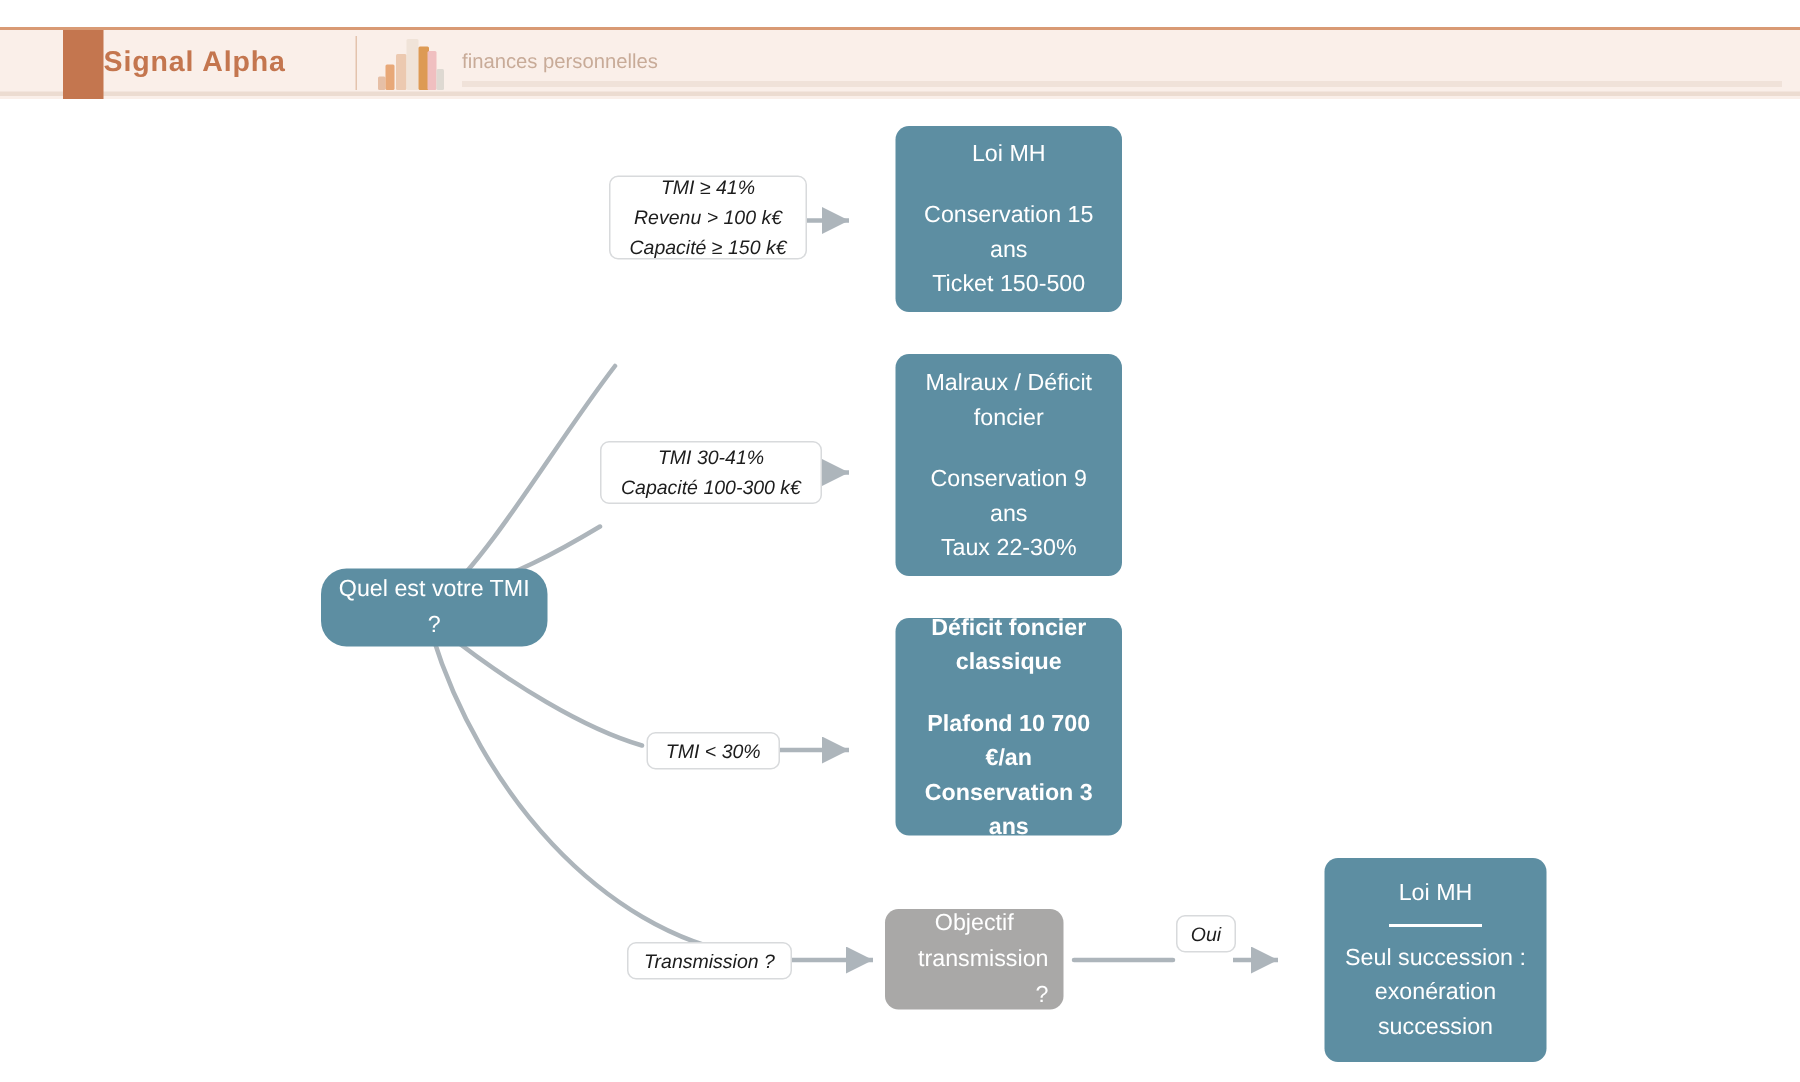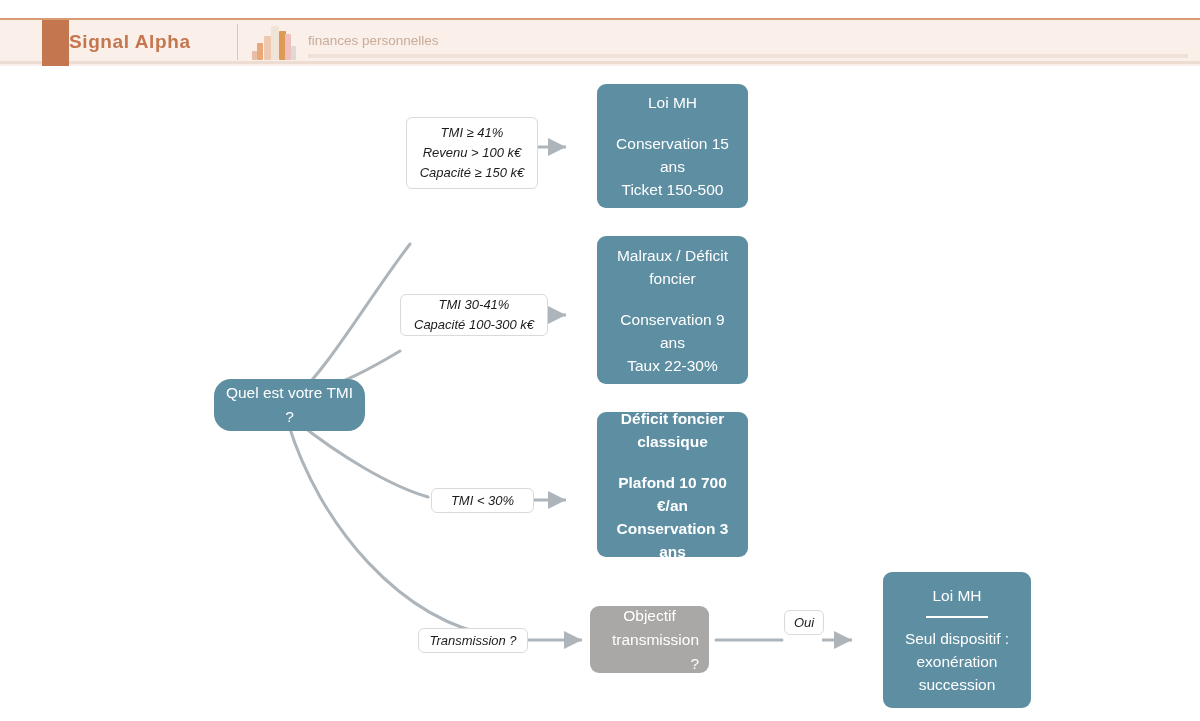--- a/index.html
+++ b/index.html
@@ -260,37 +260,37 @@
   </div>
 
   <div class="node gray" style="left:590px; top:540px; width:119px; height:67px;text-align:right;">
     <span class="node-single">Objectif</span>
     <span class="node-single">transmission ?</span>
   </div>
 
   <div class="node teal" style="left:860px; top:506px; width:148px; height:136px;">
     <span class="node-title">Loi MH</span>
     <span class="node-rule"></span>
-    <span class="node-body">Seul dispositif :</span>
+    <span class="node-body">Seul succession :</span>
     <span class="node-body">exonération</span>
     <span class="node-body">succession</span>
   </div>
 
-  <div class="edge-label" style="left:406px; top:51px; width:132px; height:72px;">
+  <div class="edge-label" style="left:406px; top:51px; width:132px; height:56px;">
     <span>TMI ≥ 41%</span>
     <span>Revenu &gt; 100 k€</span>
     <span>Capacité ≥ 150 k€</span>
   </div>
 
   <div class="edge-label" style="left:400px; top:228px; width:148px; height:42px;">
     <span>TMI 30-41%</span>
     <span>Capacité 100-300 k€</span>
   </div>
 
-  <div class="edge-label" style="left:431px; top:422px; width:103px; height:25px;">
+  <div class="edge-label" style="left:431px; top:422px; width:89px; height:25px;">
     <span>TMI &lt; 30%</span>
   </div>
 
   <div class="edge-label" style="left:418px; top:562px; width:110px; height:25px;">
     <span>Transmission ?</span>
   </div>
 
   <div class="edge-label" style="left:784px; top:544px; width:40px; height:25px;">
     <span>Oui</span>
   </div>

